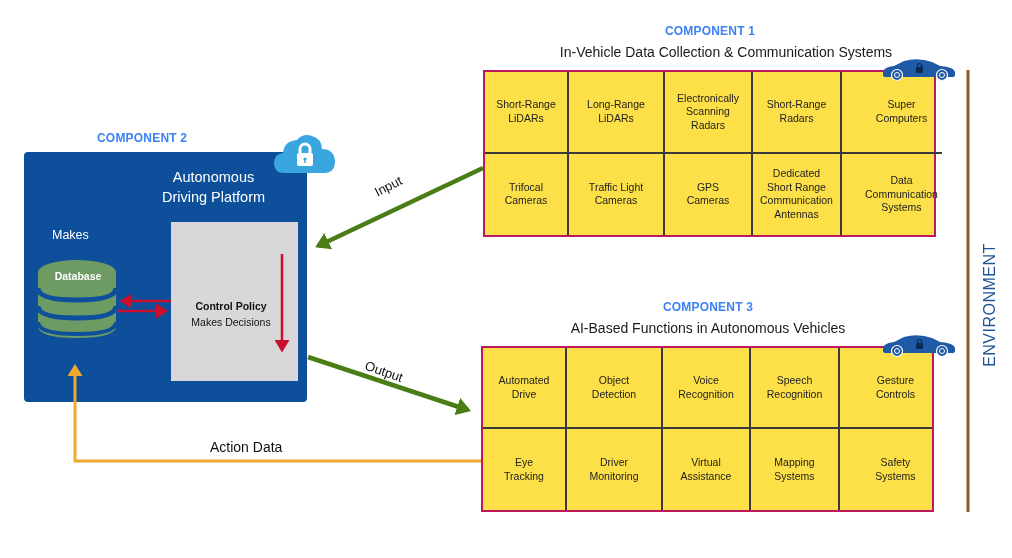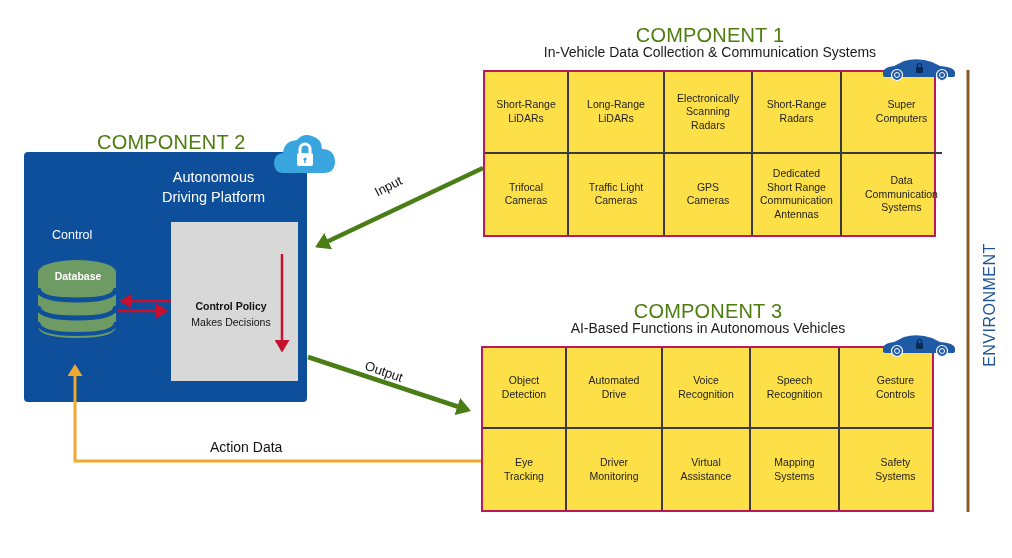--- a/index.html
+++ b/index.html
@@ -1,19 +1,19 @@
 <!DOCTYPE html>
 <html><head>
 <meta charset="utf-8">
 <style>
   html, body { margin:0; padding:0; background:#ffffff; }
   body { width:1012px; height:558px; position:relative; overflow:hidden;
          font-family:"Liberation Sans", "DejaVu Sans", sans-serif; color:#1a1a1a; }
   .abs { position:absolute; }
-  .comp-label { color:#4d7c0f; font-weight:normal; font-size:20px; letter-spacing:0.2px; text-align:center; }
+  .comp-label { color:#3b82f6; font-weight:bold; font-size:12px; letter-spacing:0.2px; text-align:center; }
   .comp-sub { color:#1a1a1a; font-size:14px; text-align:center; white-space:nowrap; }
   .grid { position:absolute; border:2px solid #be185d; background:#fde047; display:grid;
           grid-template-rows:1fr 1fr; box-sizing:border-box; }
   .cell { display:flex; align-items:center; justify-content:center; text-align:center;
           font-size:10.5px; line-height:13.5px; color:#222; padding:2px 4px; box-sizing:border-box;
           border-right:2px solid #3a3a3a; border-bottom:2px solid #3a3a3a; white-space:pre-line; }
   .cell.lastcol { border-right:none;padding-left:23px; }
   .cell.lastrow { border-bottom:none; }
   #platform { left:24px; top:152px; width:283px; height:250px; background:#0d4f9b; border-radius:4px; }
   #platform-title { left:24px; top:167px; width:283px; color:#fff; font-size:14.5px; line-height:20px; text-align:center; white-space:pre-line;padding-left:48px; }
@@ -23,21 +23,21 @@
   #db-label { left:38px; top:270px; width:80px; text-align:center; color:#fff; font-weight:bold; font-size:10.5px; }
   .arrow-label { font-size:13px; color:#111; white-space:nowrap; }
   #env-label { left:970px; top:220px; width:40px; height:170px; }
   #env-text { position:absolute; left:50%; top:50%; transform:translate(-50%,-50%) rotate(-90deg);
               color:#1f5595; font-size:16px; letter-spacing:0.5px; white-space:nowrap; }
 </style>
 </head>
 <body>
 
 <div class="abs comp-label" style="left:484px;top:24px;width:452px;">COMPONENT 1</div>
-<div class="abs comp-sub" style="left:484px;top:44px;width:452px;">In-Vehicle Data Collection &amp; Communication Systems</div>
+<div class="abs comp-sub" style="left:500px;top:44px;width:452px;">In-Vehicle Data Collection &amp; Communication Systems</div>
 <div class="grid" id="grid1" style="left:483px;top:70px;width:453px;height:167px;grid-template-columns:84px 96px 88px 89px 1fr;">
     <div class="cell">Short-Range
 LiDARs</div>
     <div class="cell">Long-Range
 LiDARs</div>
     <div class="cell">Electronically
 Scanning
 Radars</div>
     <div class="cell">Short-Range
 Radars</div>
@@ -64,24 +64,24 @@
   <circle cx="17" cy="17" r="2.5" fill="none" stroke="#fff" stroke-width="1"></circle>
   <circle cx="62" cy="17" r="5.5" fill="#1f5aa6" stroke="#fff" stroke-width="1.2"></circle>
   <circle cx="62" cy="17" r="2.5" fill="none" stroke="#fff" stroke-width="1"></circle>
   <rect x="36" y="9" width="7" height="6" rx="1" fill="#0a2a55"></rect>
   <path d="M37.5 9 V7.5 A2 2 0 0 1 41.5 7.5 V9" stroke="#0a2a55" stroke-width="1.2" fill="none"></path>
 </svg>
 
 <div class="abs comp-label" style="left:482px;top:300px;width:452px;">COMPONENT 3</div>
 <div class="abs comp-sub" style="left:482px;top:320px;width:452px;">AI-Based Functions in Autonomous Vehicles</div>
 <div class="grid" id="grid3" style="left:481px;top:346px;width:453px;height:166px;grid-template-columns:84px 96px 88px 89px 1fr;">
+    <div class="cell">Automated
+Drive</div>
     <div class="cell">Object
 Detection</div>
-    <div class="cell">Automated
-Drive</div>
     <div class="cell">Voice
 Recognition</div>
     <div class="cell">Speech
 Recognition</div>
     <div class="cell lastcol">Gesture
 Controls</div>
     <div class="cell lastrow">Eye
 Tracking</div>
     <div class="cell lastrow">Driver
 Monitoring</div>
@@ -109,21 +109,21 @@
 Driving Platform</div>
 
 <svg class="abs" style="left:272px;top:133px;" width="66" height="42" viewBox="0 0 66 42">
   <path d="M12 40 Q2 40 2 30 Q2 21 11 20 Q12 8 25 7 Q31 0 40 3 Q50 6 50 16 Q62 16 63 28 Q63 40 52 40 Z" fill="#3aa6df"></path>
   <rect x="25" y="20" width="16" height="13" rx="2" fill="#fff"></rect>
   <path d="M28 20 V16 A5 5 0 0 1 38 16 V20" stroke="#fff" stroke-width="3" fill="none"></path>
   <circle cx="33" cy="26" r="1.6" fill="#3aa6df"></circle>
   <rect x="32.3" y="26" width="1.4" height="4" fill="#3aa6df"></rect>
 </svg>
 
-<div class="abs" id="memory-label">Control</div>
+<div class="abs" id="memory-label">Makes</div>
 
 <svg class="abs" style="left:36px;top:258px;" width="82" height="86" viewBox="0 0 82 86">
   <path d="M2 14 L2 68 Q2 80 41 80 Q80 80 80 68 L80 14 Z" fill="#6e9a64"></path>
   <ellipse cx="41" cy="14" rx="39" ry="12" fill="#6e9a64"></ellipse>
   <path d="M2 30 Q2 42 41 42 Q80 42 80 30" fill="none" stroke="#0d4f9b" stroke-width="5"></path>
   <path d="M2 48 Q2 60 41 60 Q80 60 80 48" fill="none" stroke="#0d4f9b" stroke-width="5"></path>
   <path d="M2 64 Q2 76 41 76 Q80 76 80 64" fill="none" stroke="#0d4f9b" stroke-width="4"></path>
 </svg>
 <div class="abs" id="db-label">Database</div>
 

